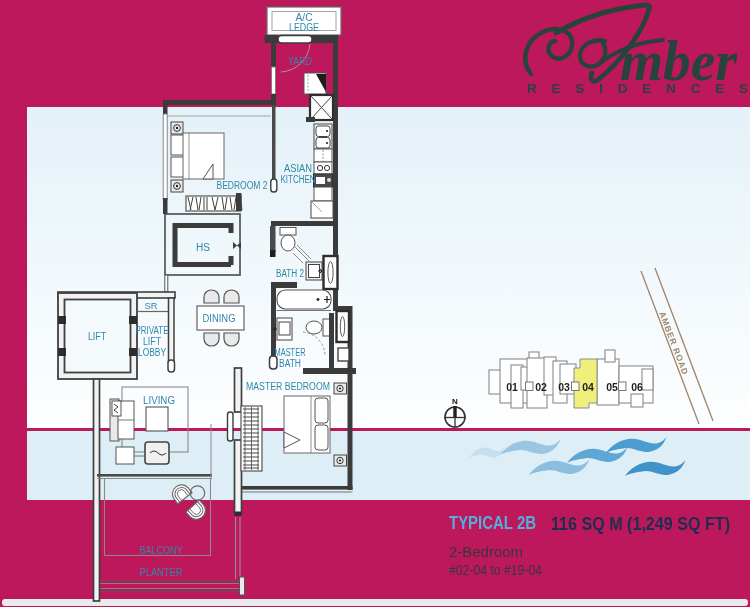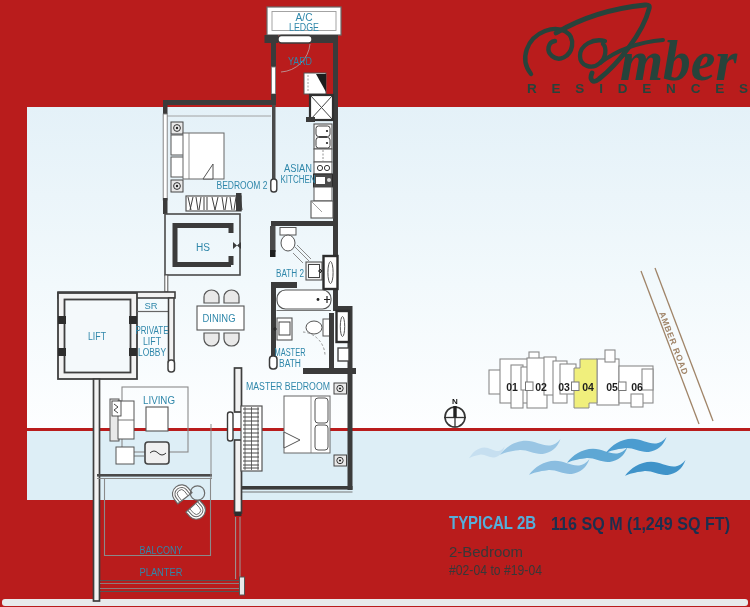--- a/index.html
+++ b/index.html
@@ -1,16 +1,16 @@
 <!DOCTYPE html>
 <html><head>
 <meta charset="utf-8">
 <style>
   html,body{margin:0;padding:0;background:#fff;}
-  #page{position:relative;width:750px;height:607px;background:#b91c1c;overflow:hidden;
+  #page{position:relative;width:750px;height:607px;background:#be185d;overflow:hidden;
         font-family:"Liberation Sans",sans-serif;}
   svg{position:absolute;left:0;top:0;}
 </style>
 </head>
 <body>
 <div id="page">
 <svg width="750" height="607" viewBox="0 0 750 607">
   <defs>
     <linearGradient id="bgfade" x1="0" y1="0" x2="0" y2="1">
       <stop offset="0" stop-color="#e4f1f8"></stop>

